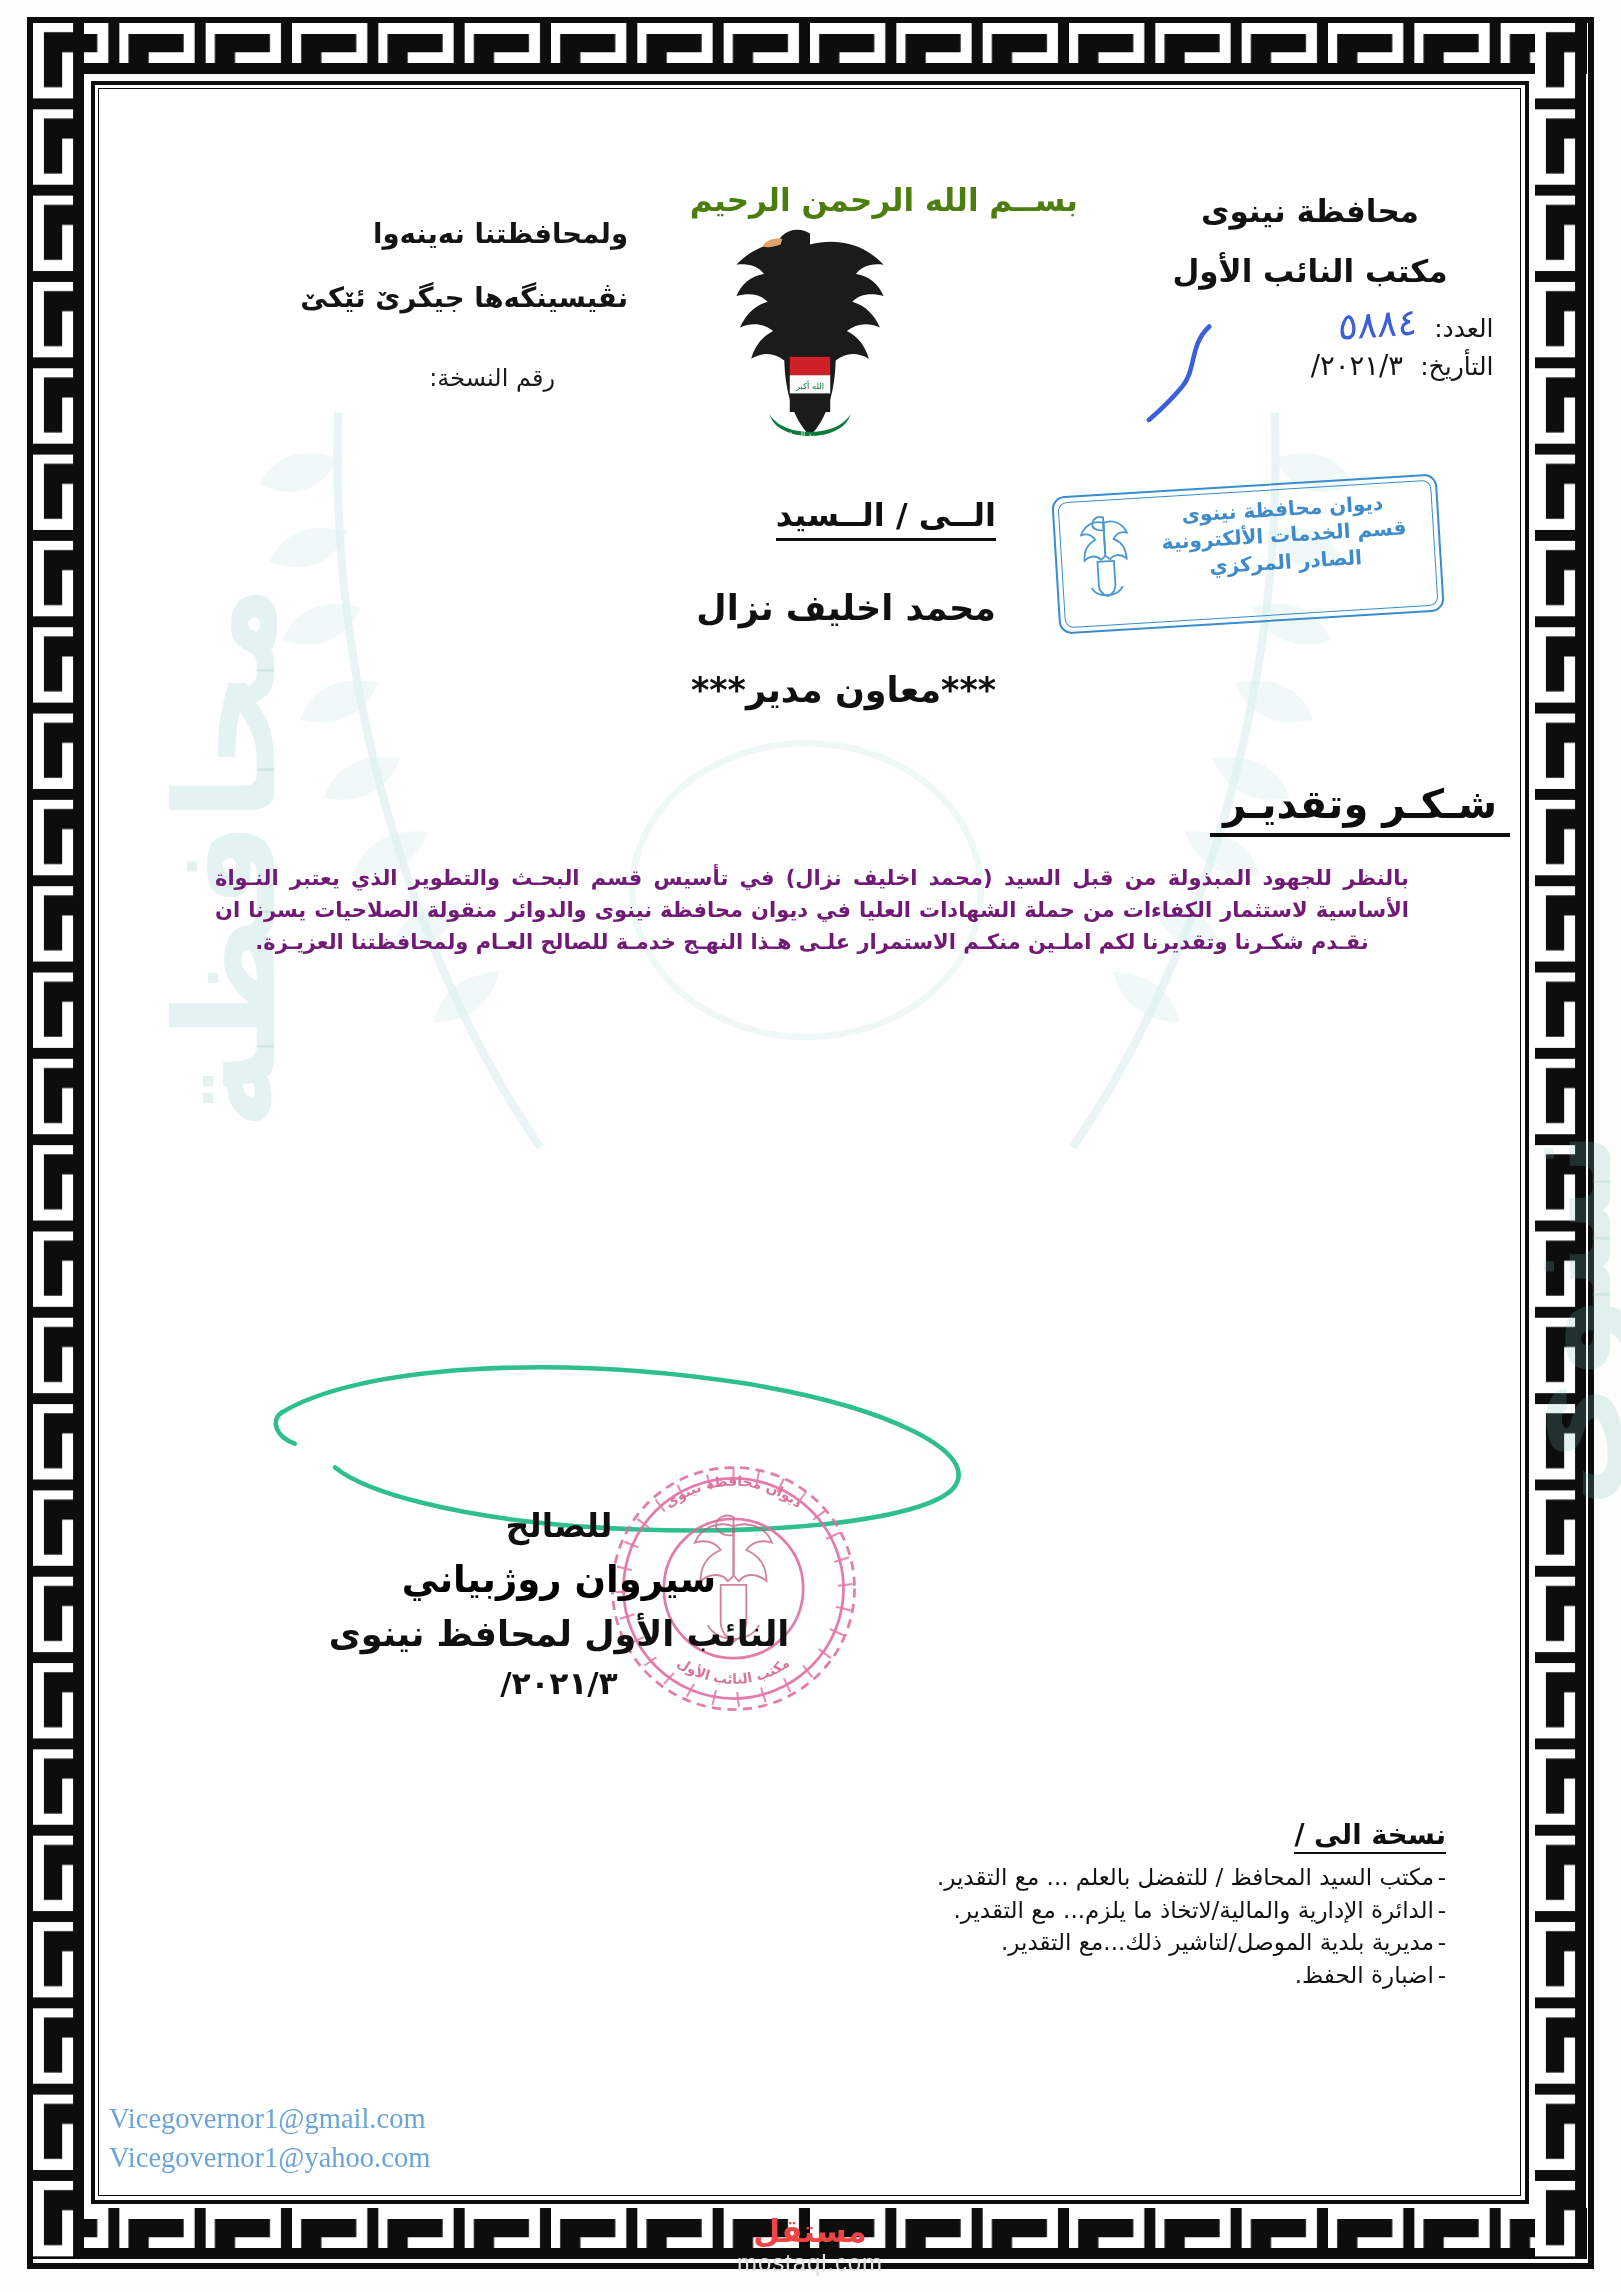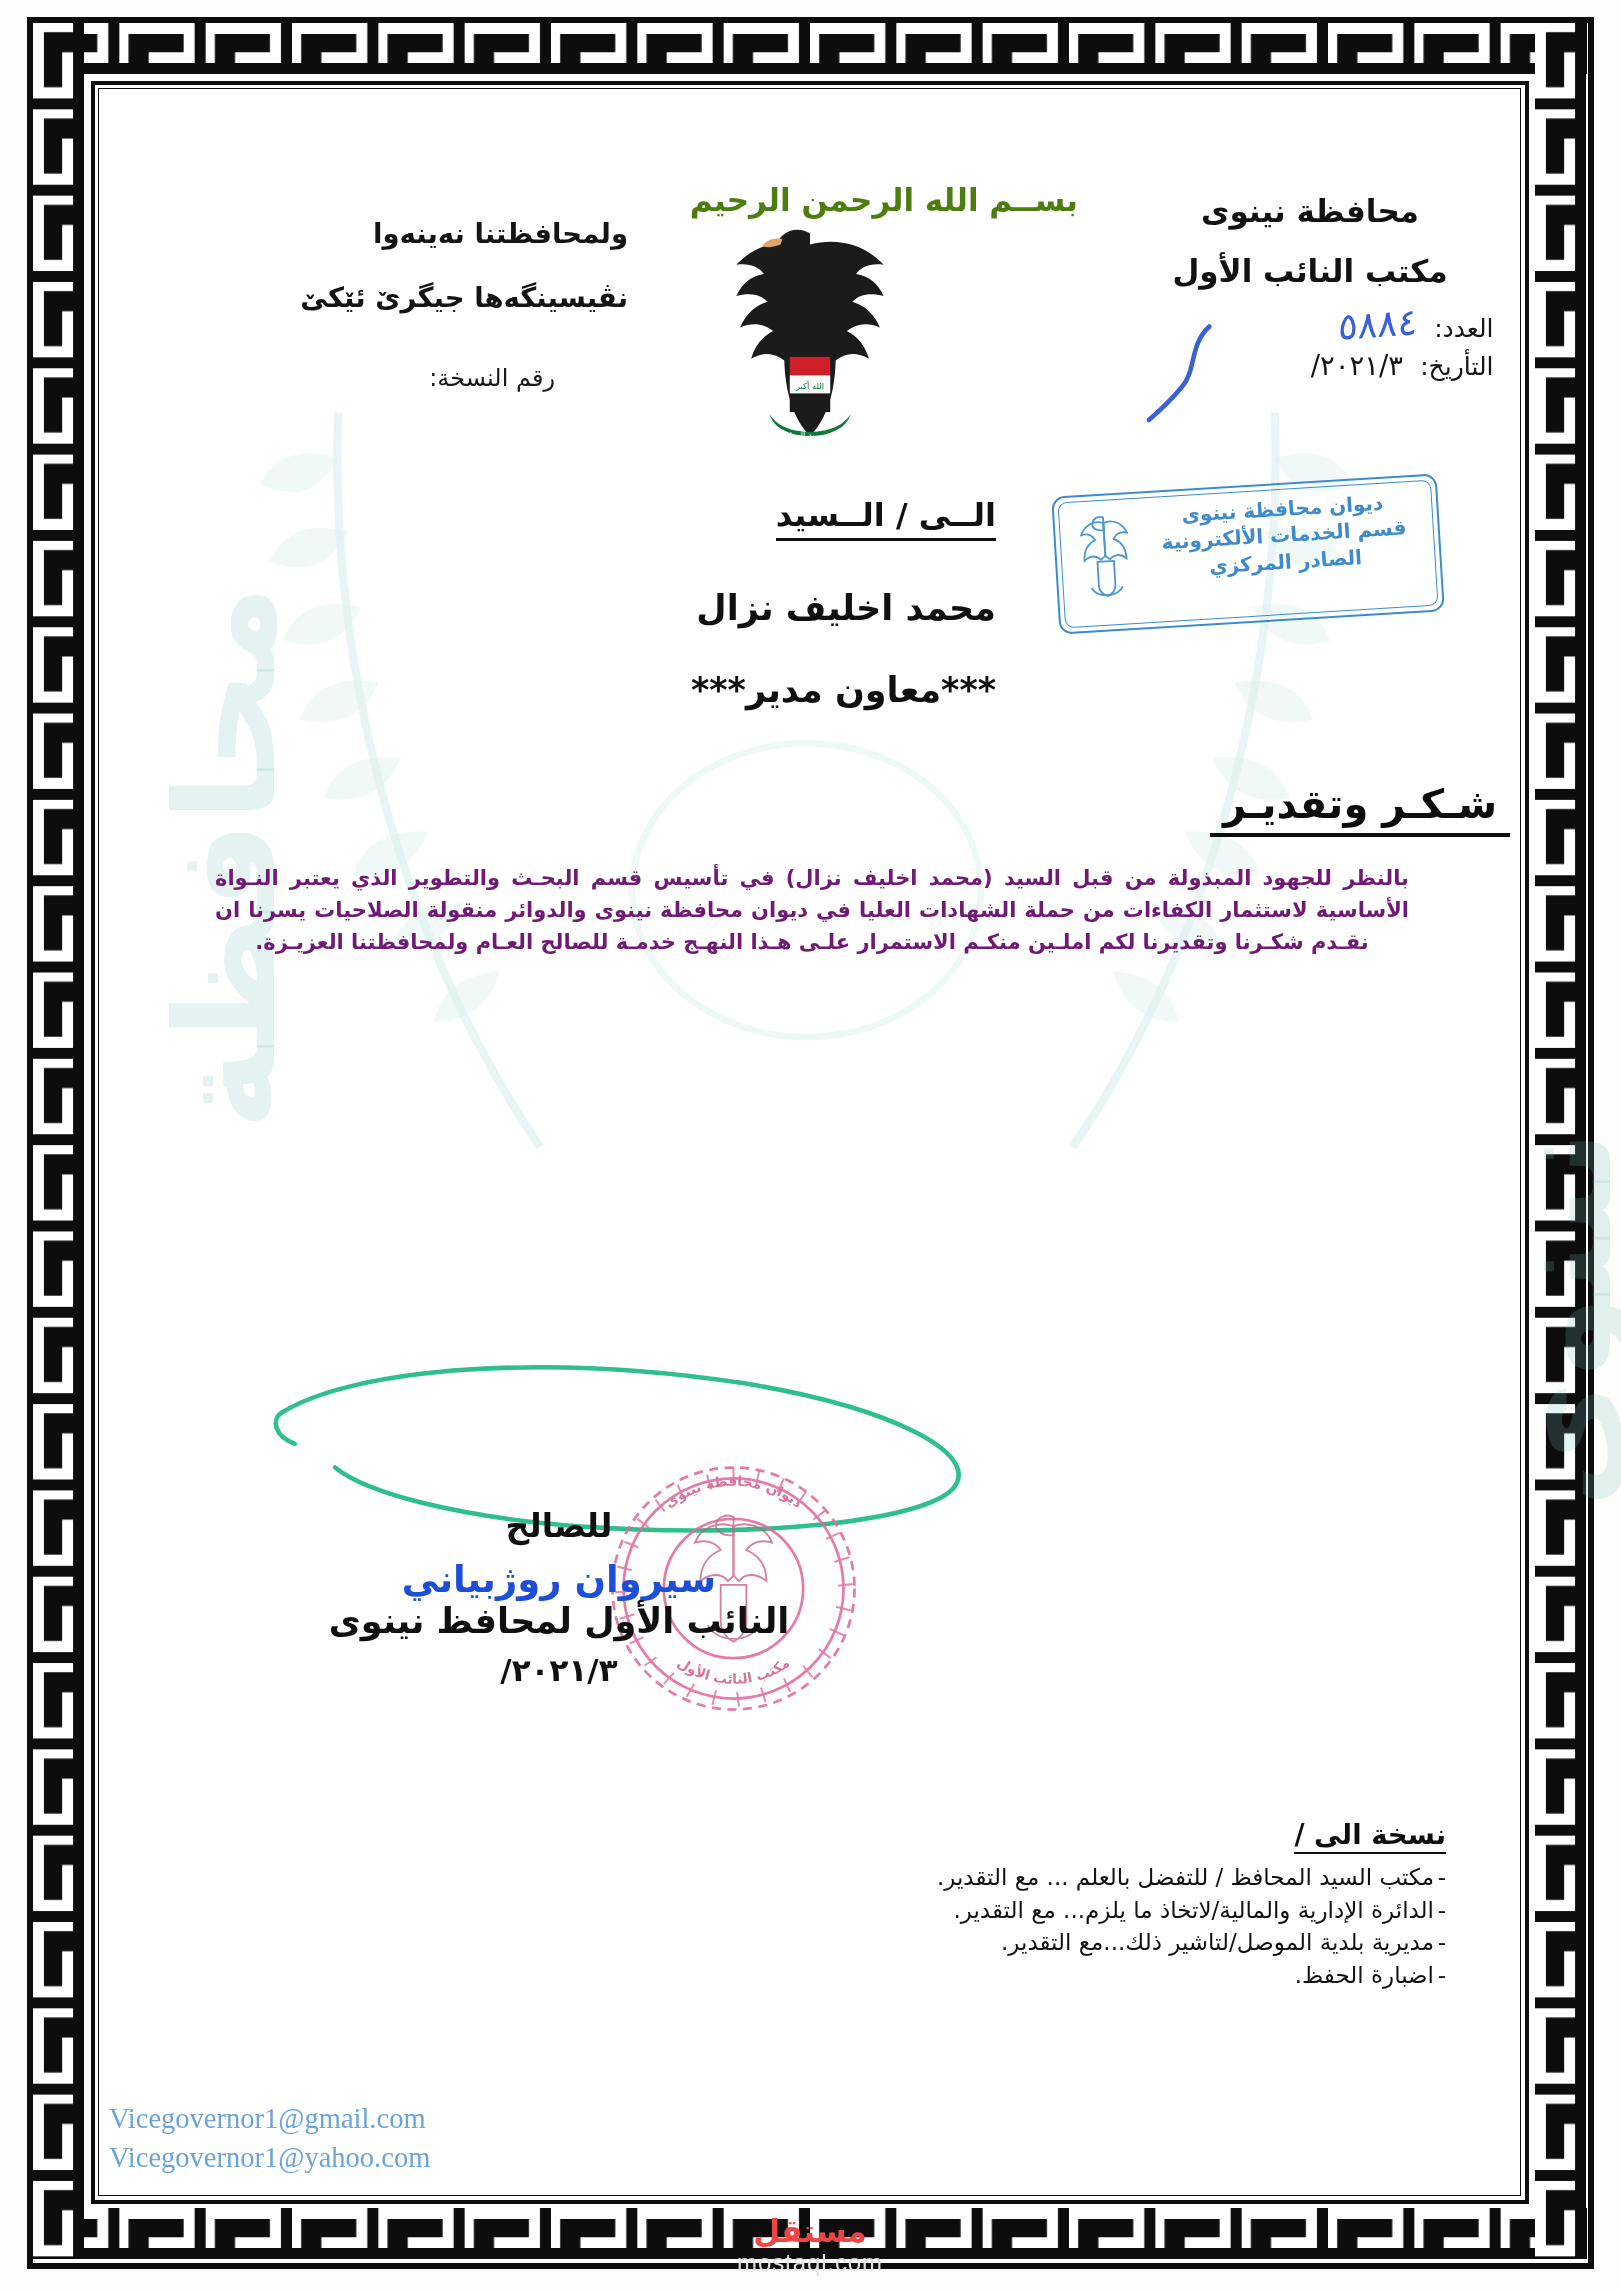--- a/index.html
+++ b/index.html
@@ -318,21 +318,22 @@
   }
   .sig-role {
     font-size: 33px;
     font-weight: 700;
     color: #101010;
     margin-bottom: 13px;
   }
   .sig-name {
     font-size: 37px;
     font-weight: 700;
-    color: #1d4ed8;
+    color: #000000;
+    margin-bottom: 13px;
   }
   .sig-title {
     font-size: 35px;
     font-weight: 700;
     color: #101010;
     margin-bottom: 11px;
   }
   .sig-date {
     font-size: 31px;
     font-weight: 700;

